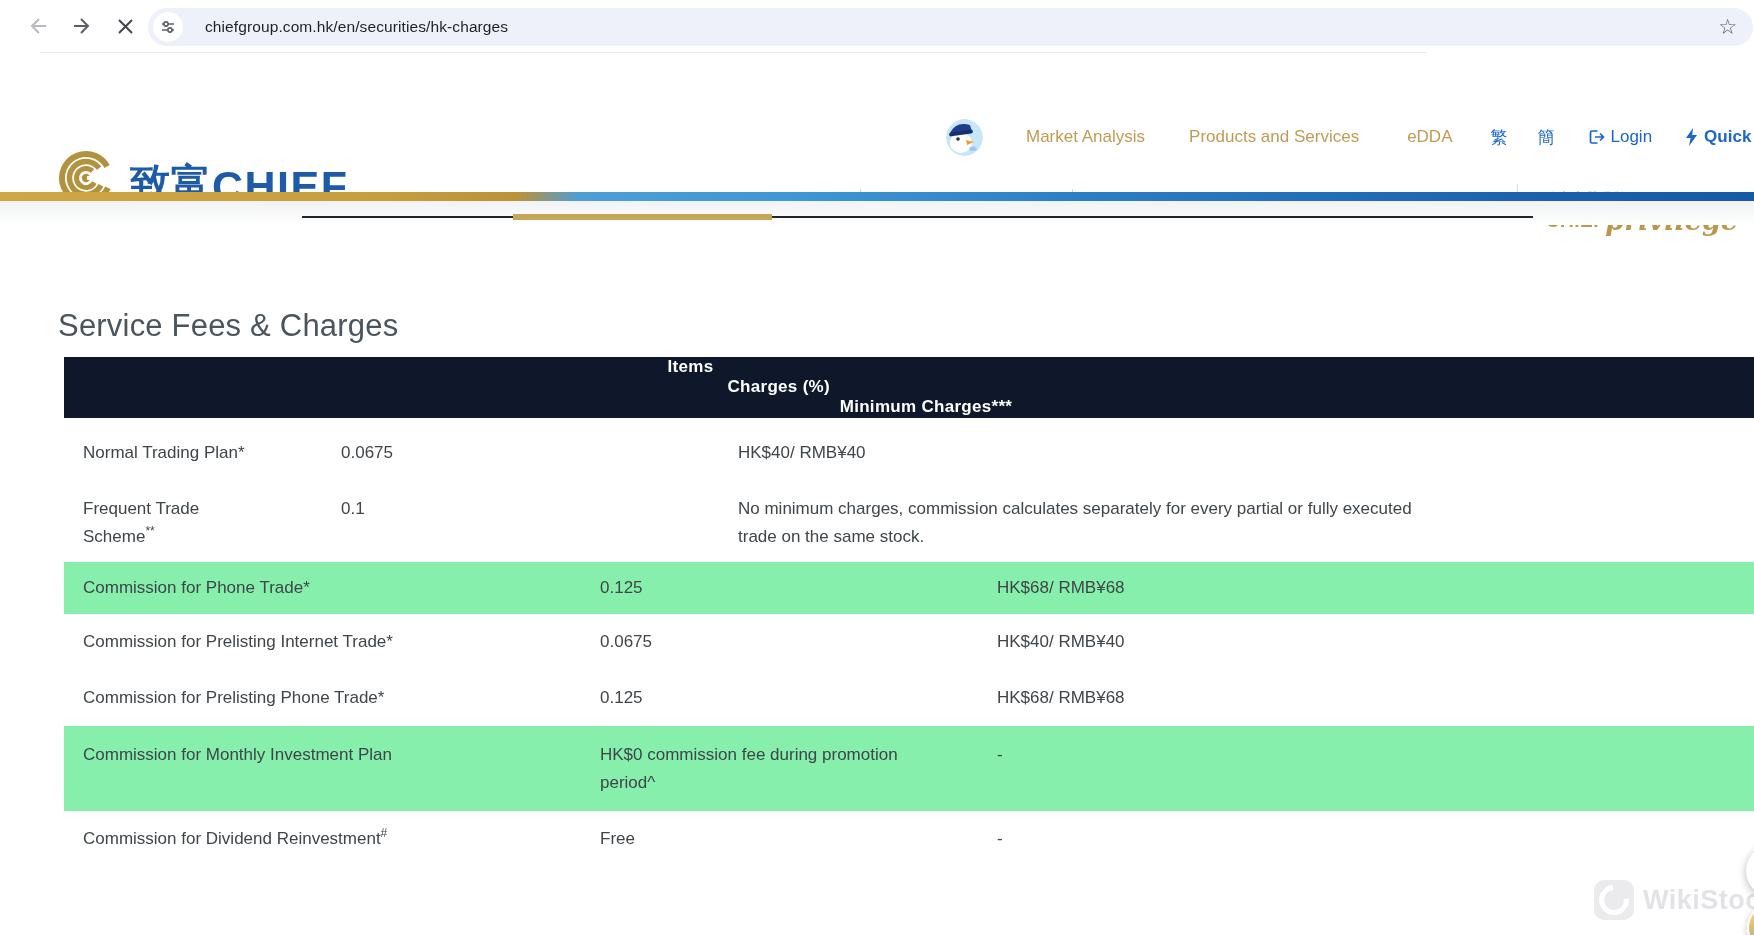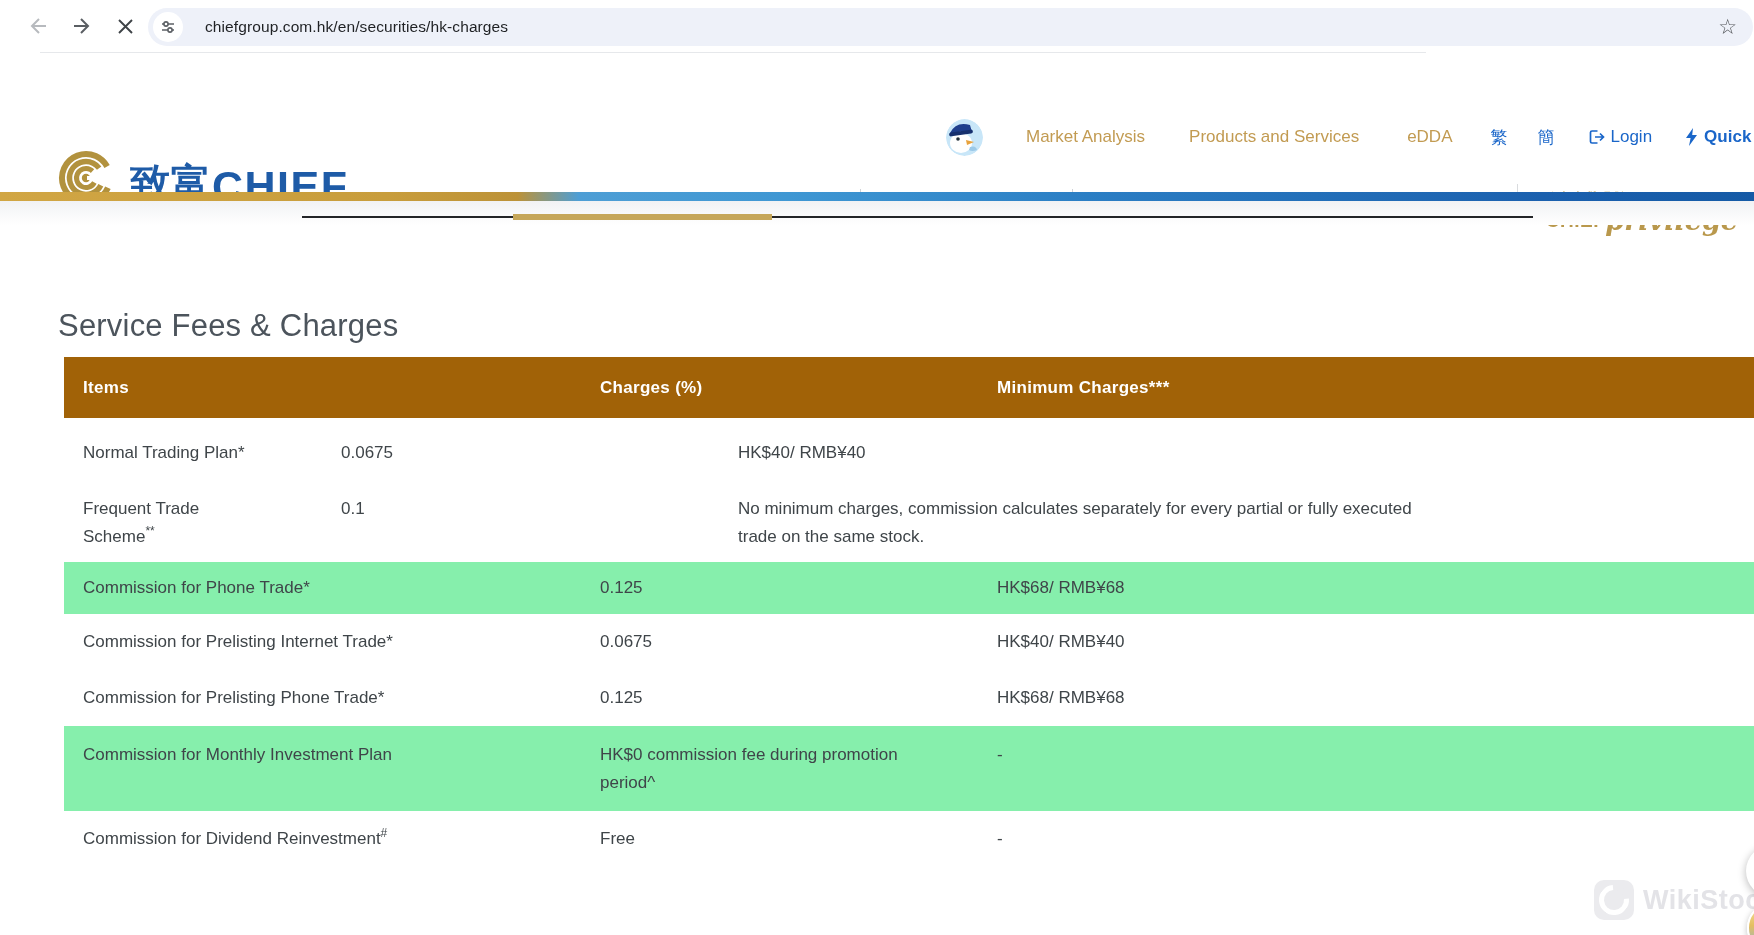--- a/index.html
+++ b/index.html
@@ -39,21 +39,21 @@
   
   .gradbar{position:absolute;left:0;top:192px;width:1754px;height:9px;
     background:linear-gradient(90deg,#D1A644 0%,#C89D3C 22%,#BC9238 29.5%,#4E9ED5 33%,#3F97D3 45%,#2B7EC4 62%,#1B60AE 88%,#155AA6 100%);}
   .undershadow{position:absolute;left:0;top:201px;width:1754px;height:24px;background:linear-gradient(#f1f2f4,#ffffff);}
   .tabrule{position:absolute;left:302px;top:216px;width:1231px;height:2px;background:#232528;}
   .tabactive{position:absolute;left:513px;top:214px;width:259px;height:6px;background:#C6A75A;cursor:pointer;}
 
   
   .pagetitle{position:absolute;left:58px;top:286px;font-size:31px;line-height:38px;color:#4C545C;font-weight:400;letter-spacing:.2px;}
   .feetable{position:absolute;left:64px;top:357px;width:1690px;font-size:17px;color:#3F4549;}
-  .thead{height:61px;background:#a16207;color:#fff;display:flex;align-items:center;padding-left:19px;font-weight:600;letter-spacing:.3px;}
+  .thead{height:61px;background:#0f172a;color:#fff;display:flex;align-items:center;padding-left:34px;font-weight:600;letter-spacing:.3px;flex-direction:column;}
   .h1{width:517px;} .h2{width:397px;} .h3{flex:1;}
   .trow{display:flex;padding-left:19px;line-height:28px;}
   .c1{width:517px;} .c2{width:397px;} .c3{flex:1;max-width:700px;}
   .group{padding-top:21px;padding-bottom:10px;}
   .c1a{width:240px;margin-right:19px;}
   .gcol{flex:1;display:flex;flex-direction:column;}
   .gsub{display:flex;}
   .gsub1{min-height:56px;}
   .gsub .c1b{width:258px;}
   .gsub .c2{width:397px;}

